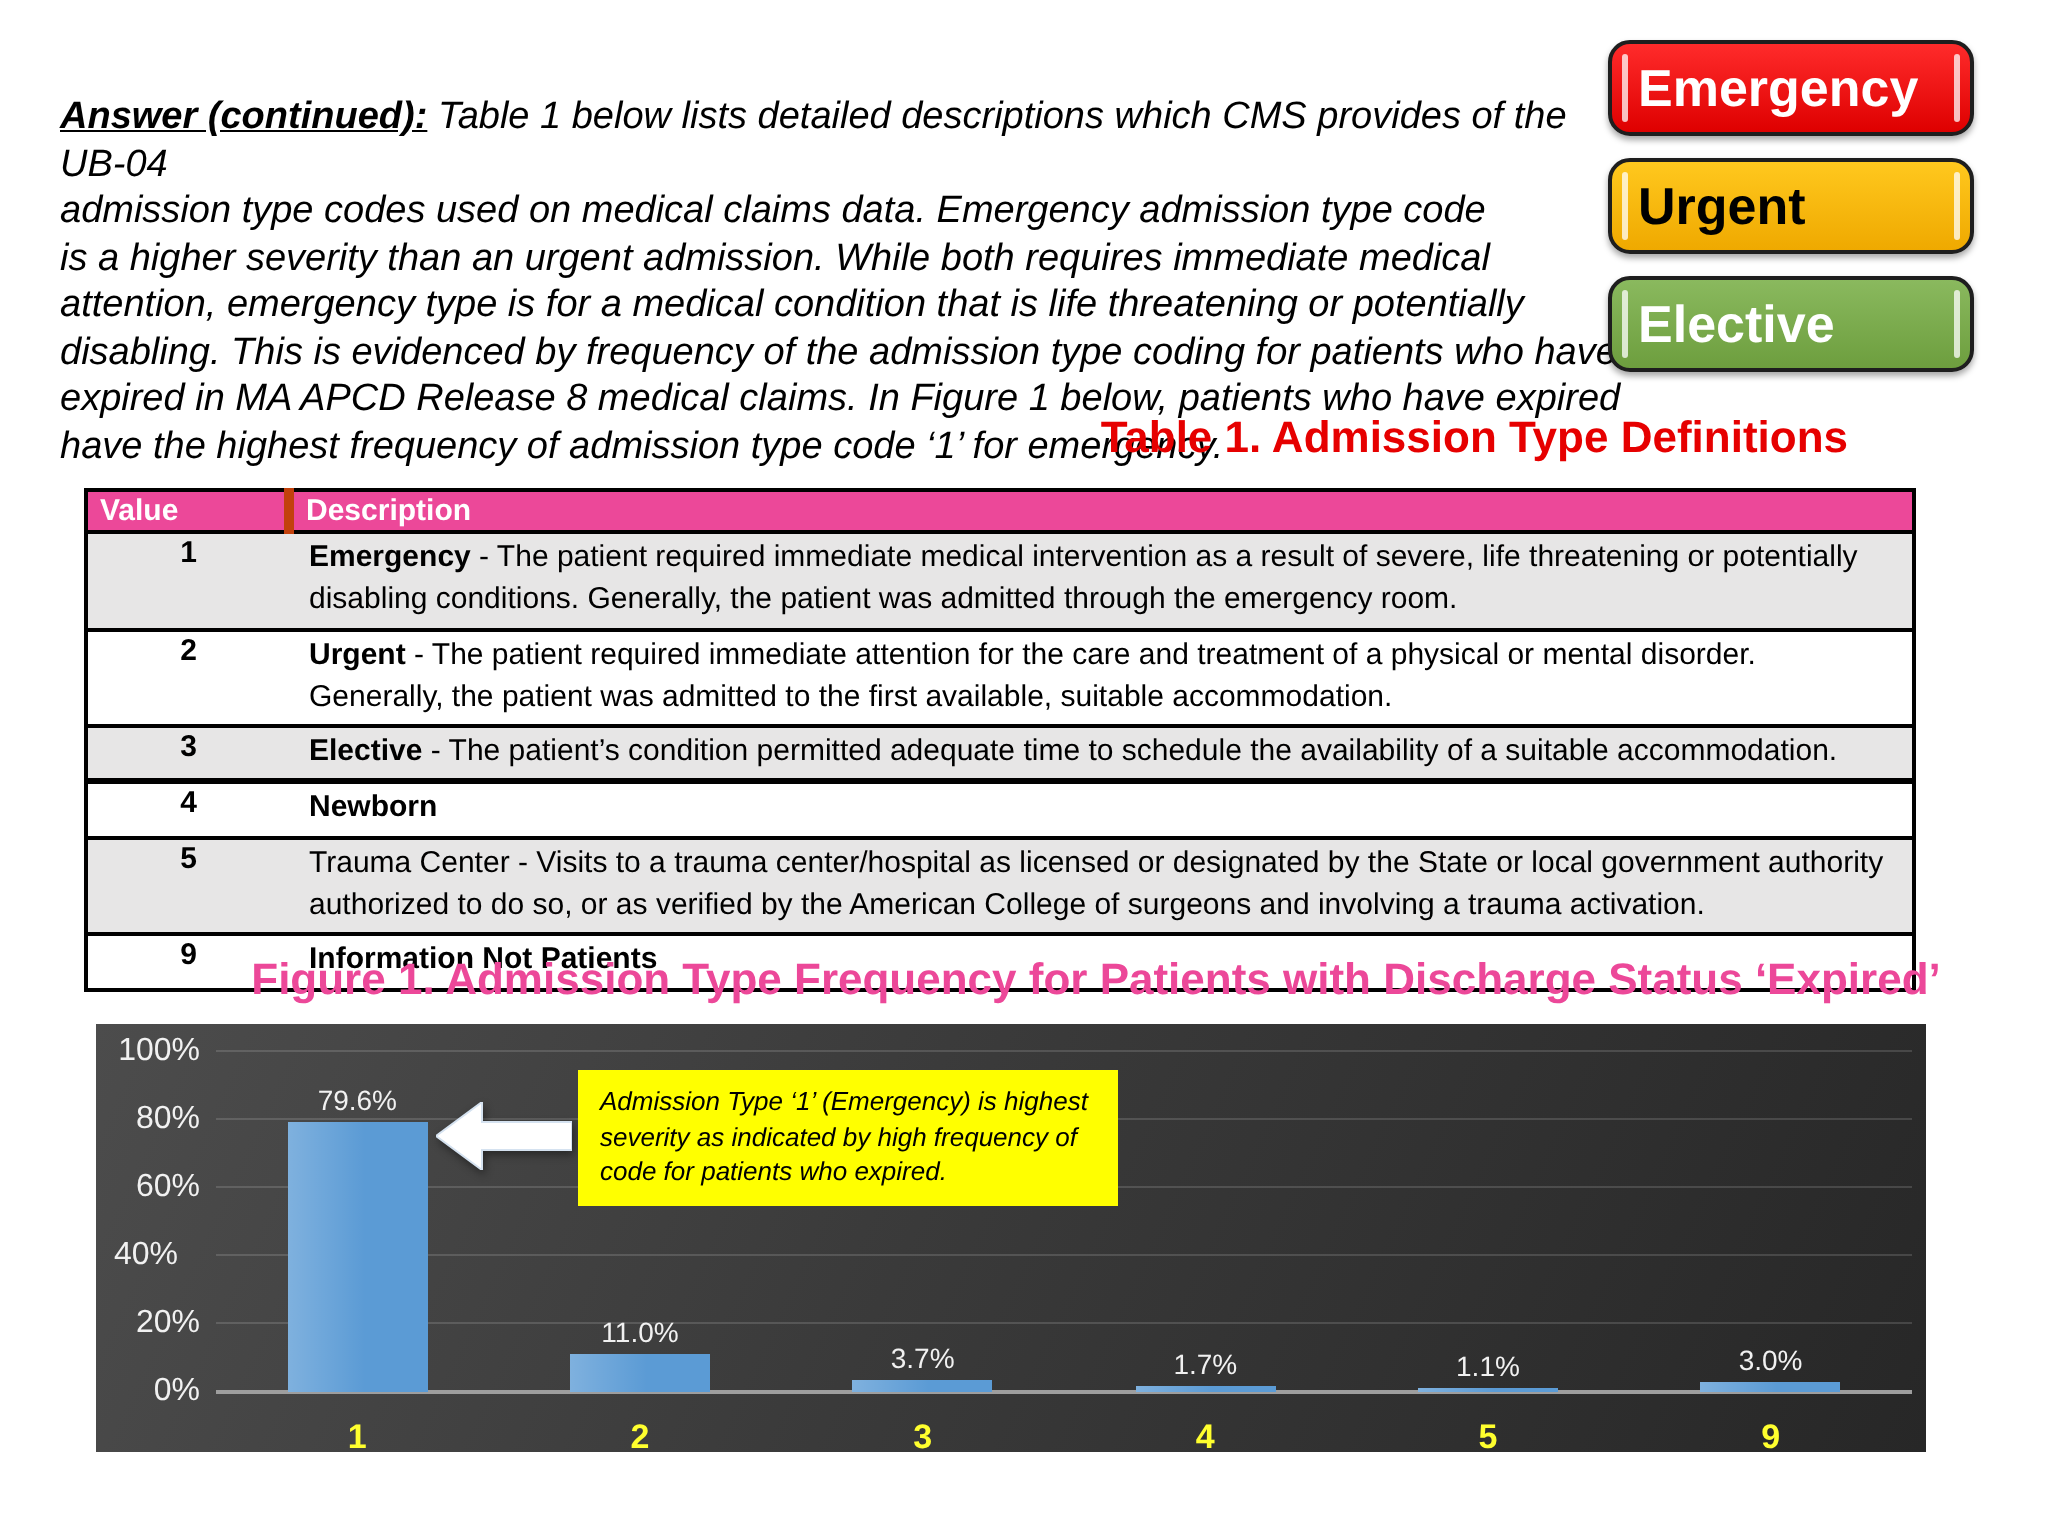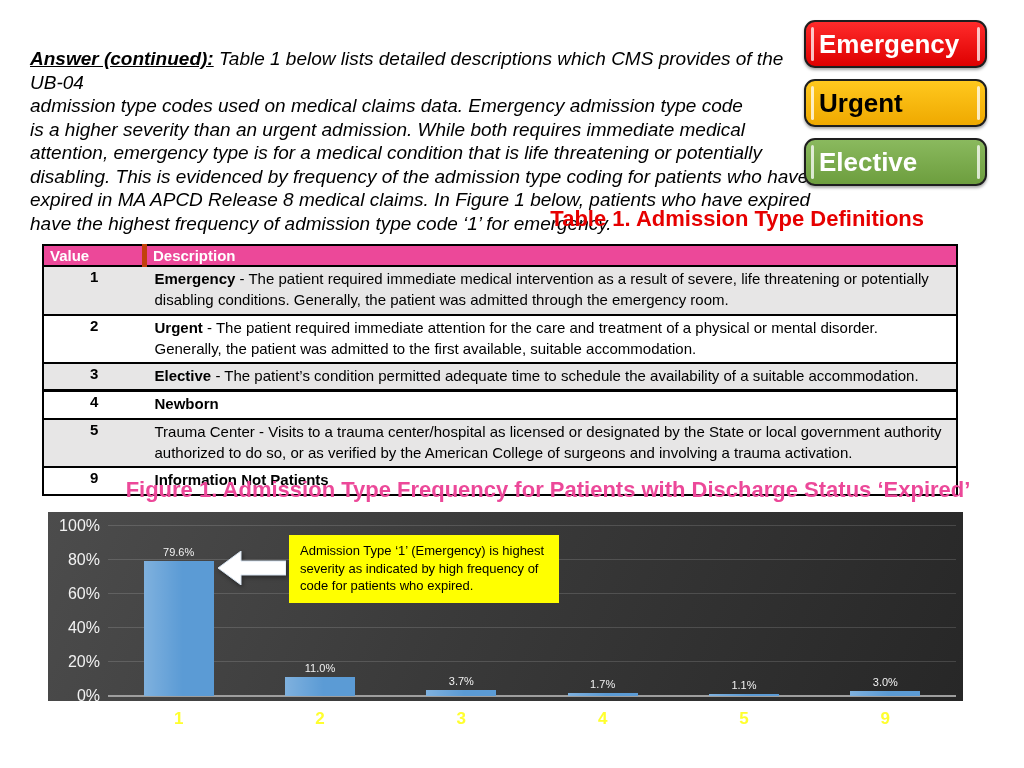--- a/index.html
+++ b/index.html
@@ -42,39 +42,39 @@
   }
   th.col-value{width:86px; text-align:center;}
   th.col-desc{border-left:5px solid #c2410c;}
   table.def td{border-top:2px solid #000; vertical-align:top; background:#FFFFFF;}
   td.value-cell{text-align:center; font-weight:bold; padding:1px 4px;}
   td.desc-cell{padding:1px 8px 3px 10px; line-height:1.42;}
   tr.shaded td{background:#E7E6E6;}
   tr.thick td{border-top:3px solid #000;}
   
   .chart{
-    position:absolute; left:48px; top:512px; width:915px; height:189px;
+    position:absolute; left:48px; top:512px; width:915px; height:214px;
     background:linear-gradient(115deg,#4C4C4C 0%,#3A3A3A 45%,#272727 100%);
   }
   .plot{position:absolute; left:60px; top:14px; width:848px; height:170px;}
   .gridline{position:absolute; left:0; right:0; height:1px; background:rgba(255,255,255,0.14);}
   .baseline{position:absolute; left:0; right:0; bottom:-1px; height:2px; background:#9E9E9E;}
   .ylabel{position:absolute; left:-62px; width:54px; text-align:right;
     font-size:16px; color:#F1F1F1; line-height:18px;}
   .cols{position:absolute; left:0; top:0; right:0; bottom:0; display:flex;}
   .col{flex:1; position:relative; display:flex; flex-direction:column;
     justify-content:flex-end; align-items:center;}
-  .val-label{font-size:11px; color:#F1F1F1; margin-bottom:3px; white-space:nowrap;}
+  .val-label{font-size:14px; color:#F1F1F1; margin-bottom:3px; white-space:nowrap;}
   .bar{width:70px; background-color:#5B9BD5;
     background-image:linear-gradient(90deg,rgba(255,255,255,0.22),rgba(255,255,255,0) 55%);}
   .xlabel{position:absolute; bottom:-33px; left:0; right:0; text-align:center;
     font-size:17px; font-weight:bold; color:#FFFF2E;}
   .annotation{
     position:absolute; left:241px; top:23px; width:250px; background:#FFFF00;
-    color:#000; font-size:13px; line-height:1.35; padding:7px 9px 8px 11px;
+    color:#000; font-size:13px; line-height:1.35; padding:7px 9px 8px 11px;font-style:italic;
   }
   .arrow{position:absolute; left:170px; top:39px; width:68px; height:34px;
     filter:drop-shadow(1px 2px 2px rgba(0,0,0,0.4));}
 </style>
 </head>
 <body>
 
 <div class="slide">
 
   <p class="intro"><span class="lead">Answer (continued):</span> Table 1 below lists detailed descriptions which CMS provides of the UB-04<br>admission type codes used on medical claims data. Emergency admission type code<br>is a higher severity than an urgent admission. While both requires immediate medical<br>attention, emergency type is for a medical condition that is life threatening or potentially<br>disabling. This is evidenced by frequency of the admission type coding for patients who have<br>expired in MA APCD Release 8 medical claims. In Figure 1 below,  patients who have expired<br>have the highest frequency of  admission type code ‘1’ for emergency.</p>
@@ -132,21 +132,21 @@
 
   <div class="chart">
     <div class="plot">
         <div class="gridline" style="bottom: 100%;"></div>
         <div class="ylabel" style="bottom: calc(100% - 9px);">100%</div>
         <div class="gridline" style="bottom: 80%;"></div>
         <div class="ylabel" style="bottom: calc(80% - 9px);">80%</div>
         <div class="gridline" style="bottom: 60%;"></div>
         <div class="ylabel" style="bottom: calc(60% - 9px);">60%</div>
         <div class="gridline" style="bottom: 40%;"></div>
-        <div class="ylabel" style="bottom: calc(40% - 9px);">40%</div>
+        <div class="ylabel" style="bottom: calc(40% - 9px); text-align: center;">40%</div>
         <div class="gridline" style="bottom: 20%;"></div>
         <div class="ylabel" style="bottom: calc(20% - 9px);">20%</div>
         <div class="ylabel" style="bottom: calc(0% - 9px);">0%</div>
         <div class="baseline"></div>
         <div class="cols">
           <div class="col">
             <div class="val-label">79.6%</div>
             <div class="bar" style="height: 79.6%; background-color: rgb(91, 155, 213);"></div>
             <div class="xlabel" style="color: rgb(255, 255, 46);">1</div>
           </div>

